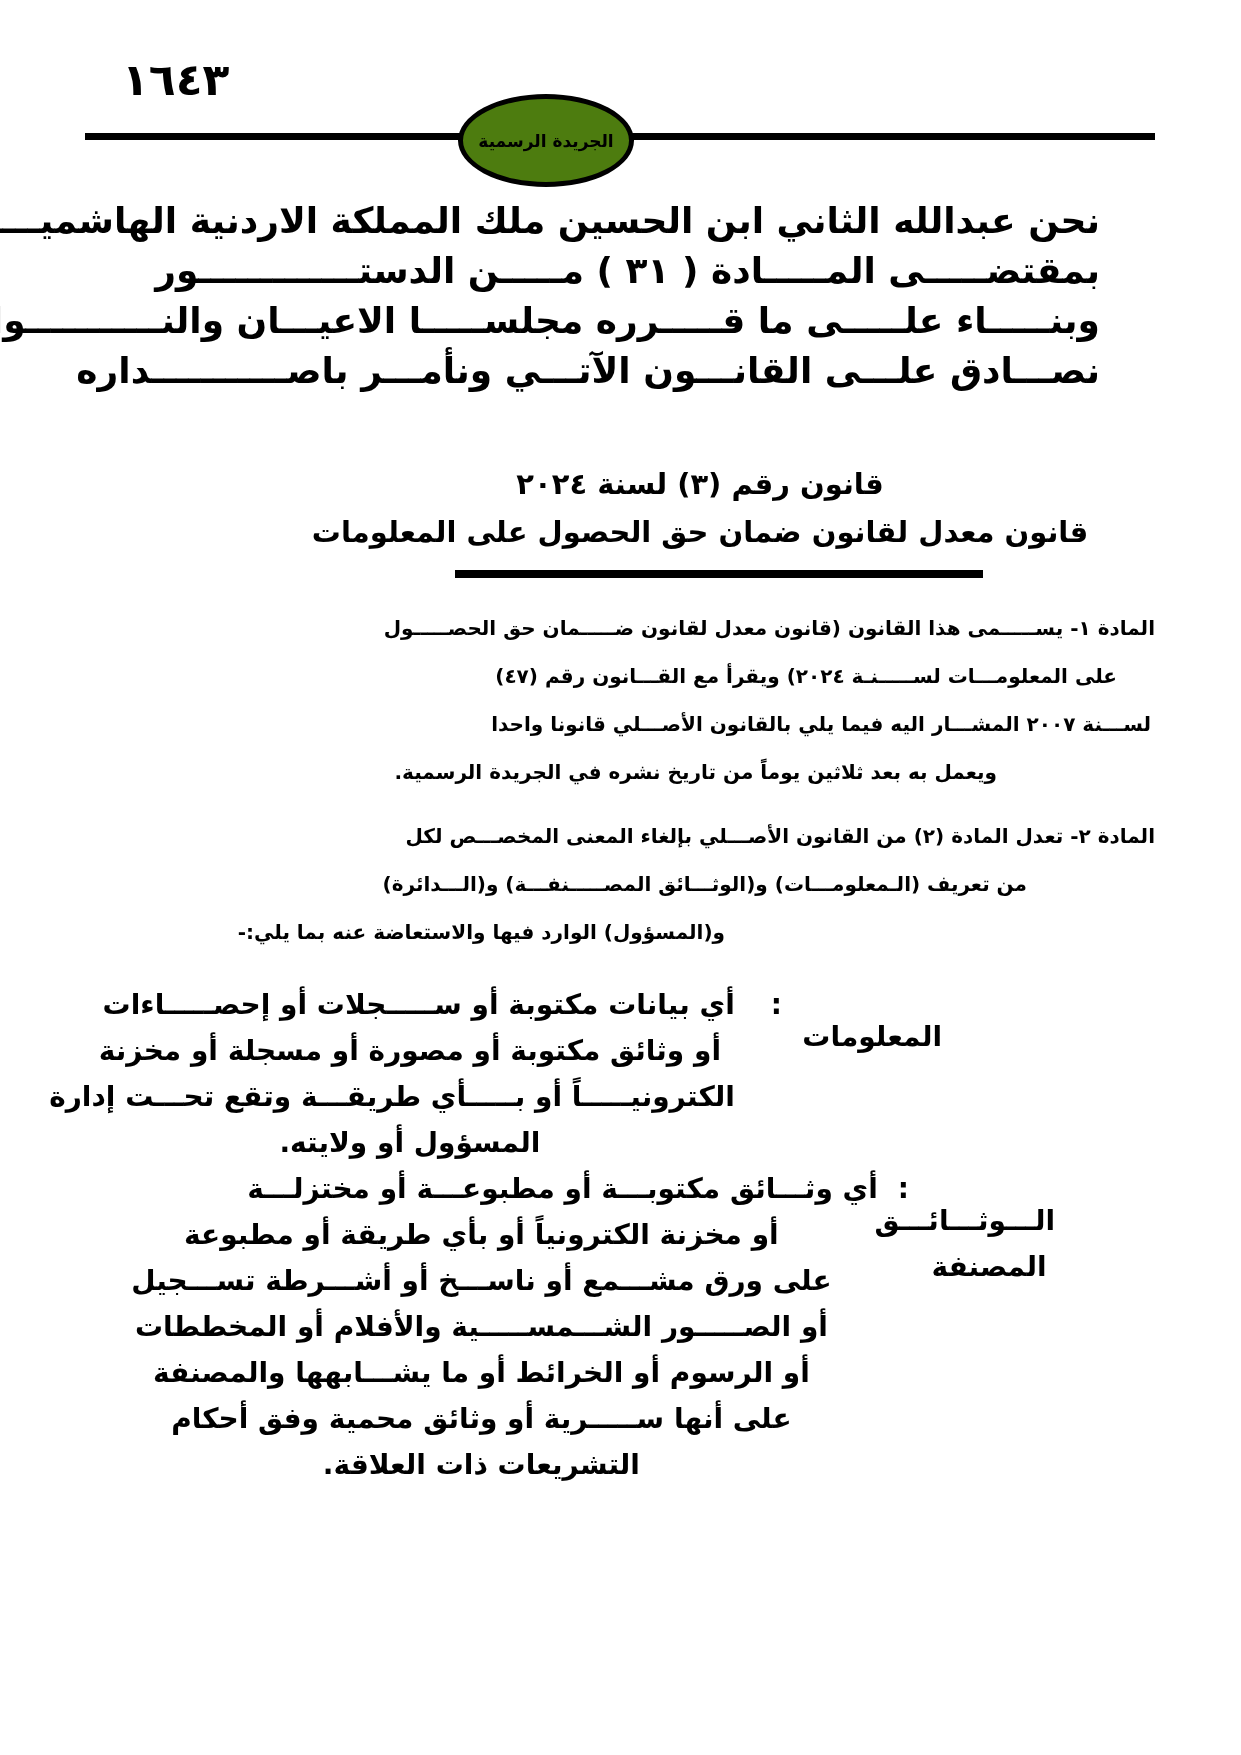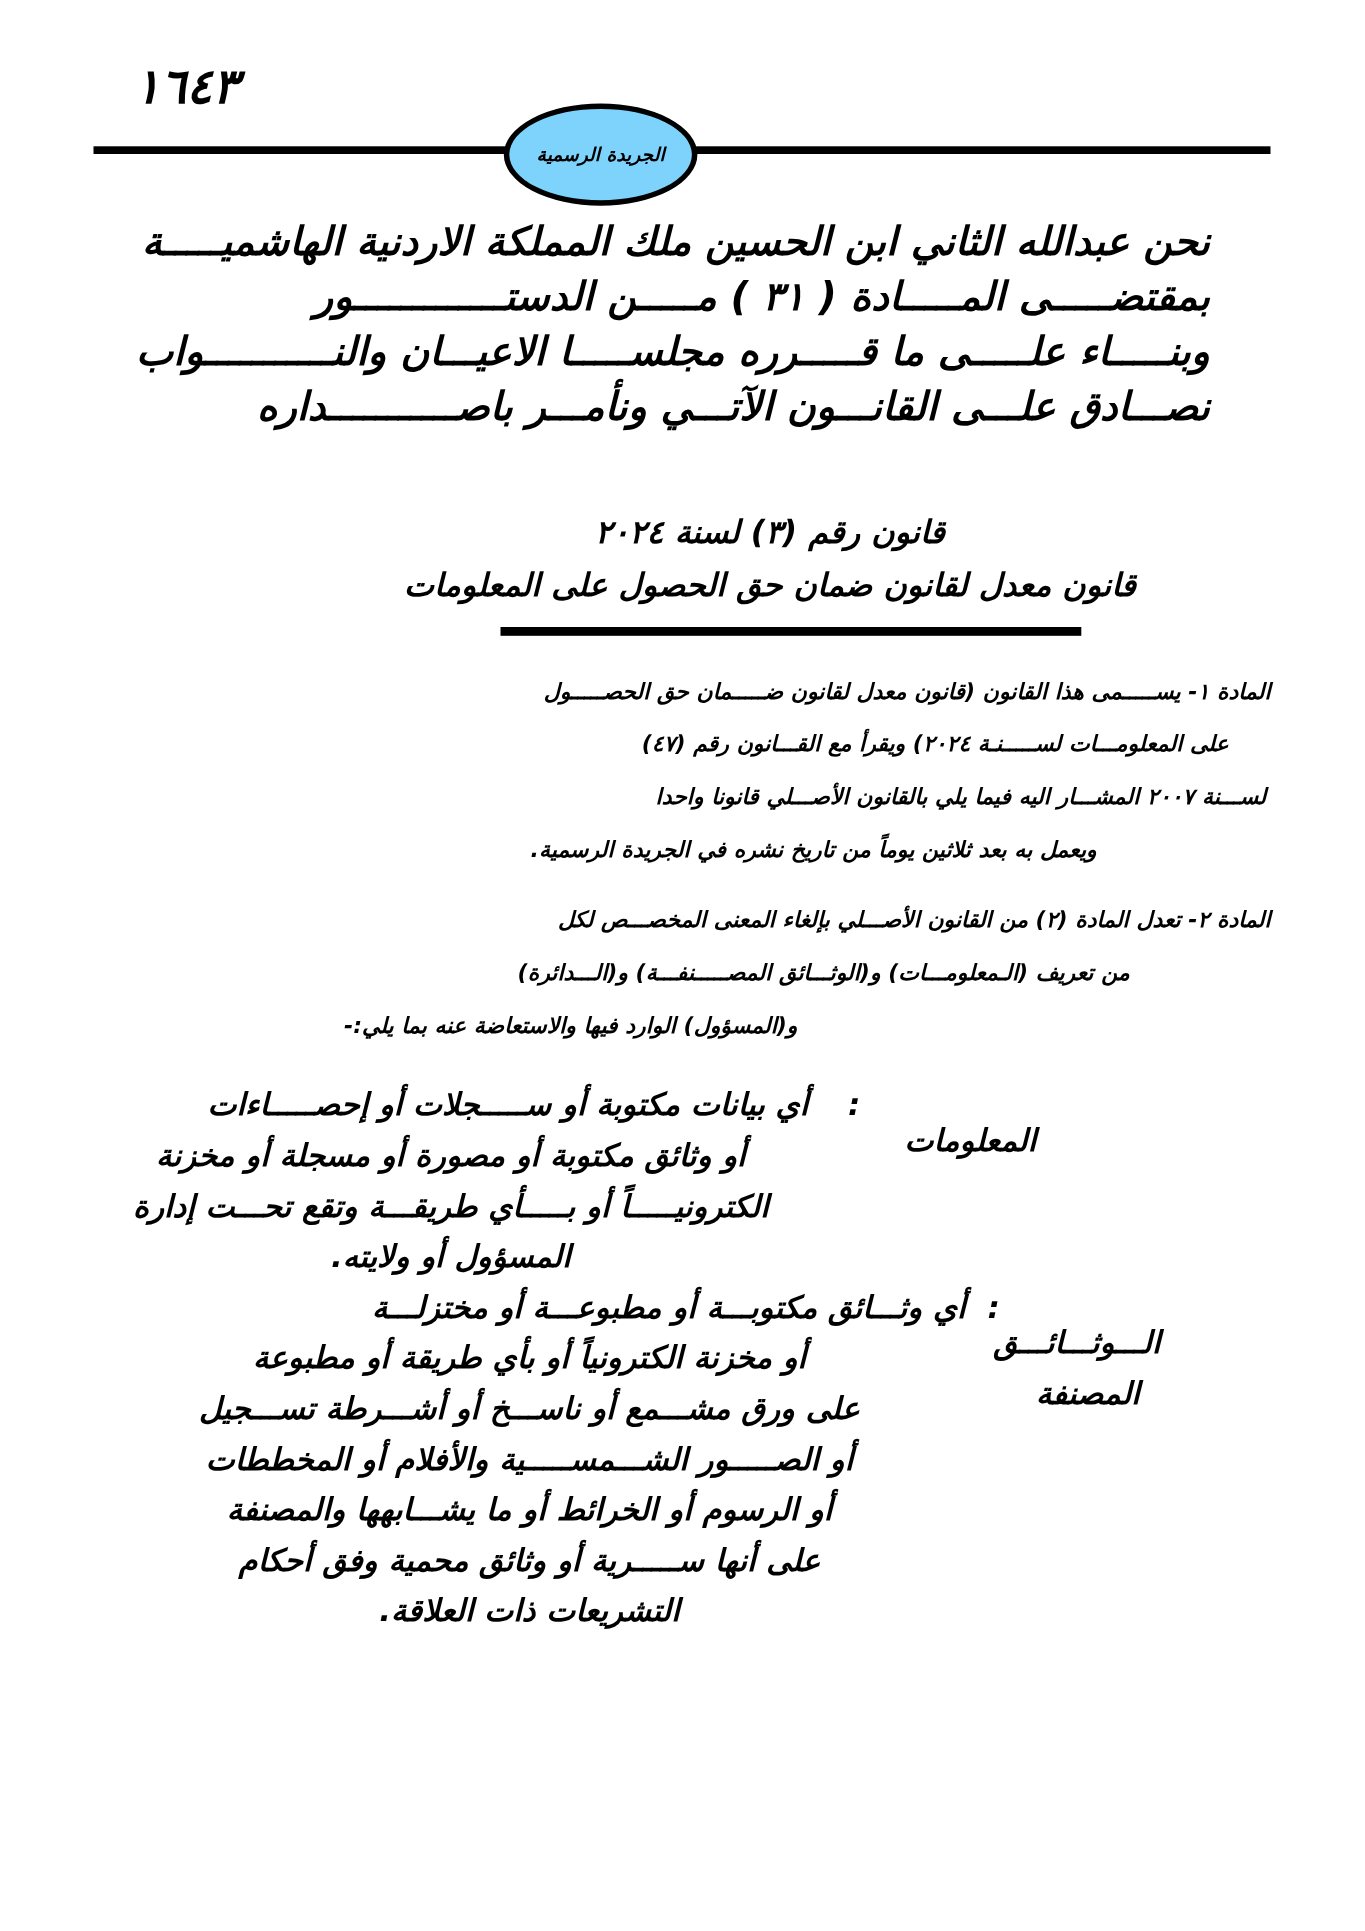--- a/index.html
+++ b/index.html
@@ -6,36 +6,35 @@
   .page{
     position:relative;
     width:1241px;height:1755px;
     margin:0 auto;
     background:#ffffff;
     color:#000;
     font-family:"DejaVu Sans",sans-serif;
     font-weight:bold;
     direction:rtl;
     overflow:hidden;
-    font-style:italic;
   }
   
   .page-number{
     position:absolute;top:58px;left:122px;
     font-size:44px;letter-spacing:8px;line-height:1;
     white-space:nowrap;
   }
   .header-rule{
     position:absolute;top:133px;left:85px;width:1070px;height:7px;
     background:#000;
   }
   .gazette-ellipse{
     position:absolute;top:94px;left:458px;width:176px;height:93px;
     box-sizing:border-box;
-    background:#7dd3fc;border:5px solid #000;border-radius:50%;
+    background:#4d7c0f;border:5px solid #000;border-radius:50%;
     display:flex;align-items:center;justify-content:center;
   }
   .gazette-ellipse span{font-size:17px;white-space:nowrap;}
   
   .preamble{
     position:absolute;top:196px;right:141px;left:85px;
     font-size:36px;line-height:50px;text-align:right;
   }
   .preamble .line{white-space:nowrap;}
   

